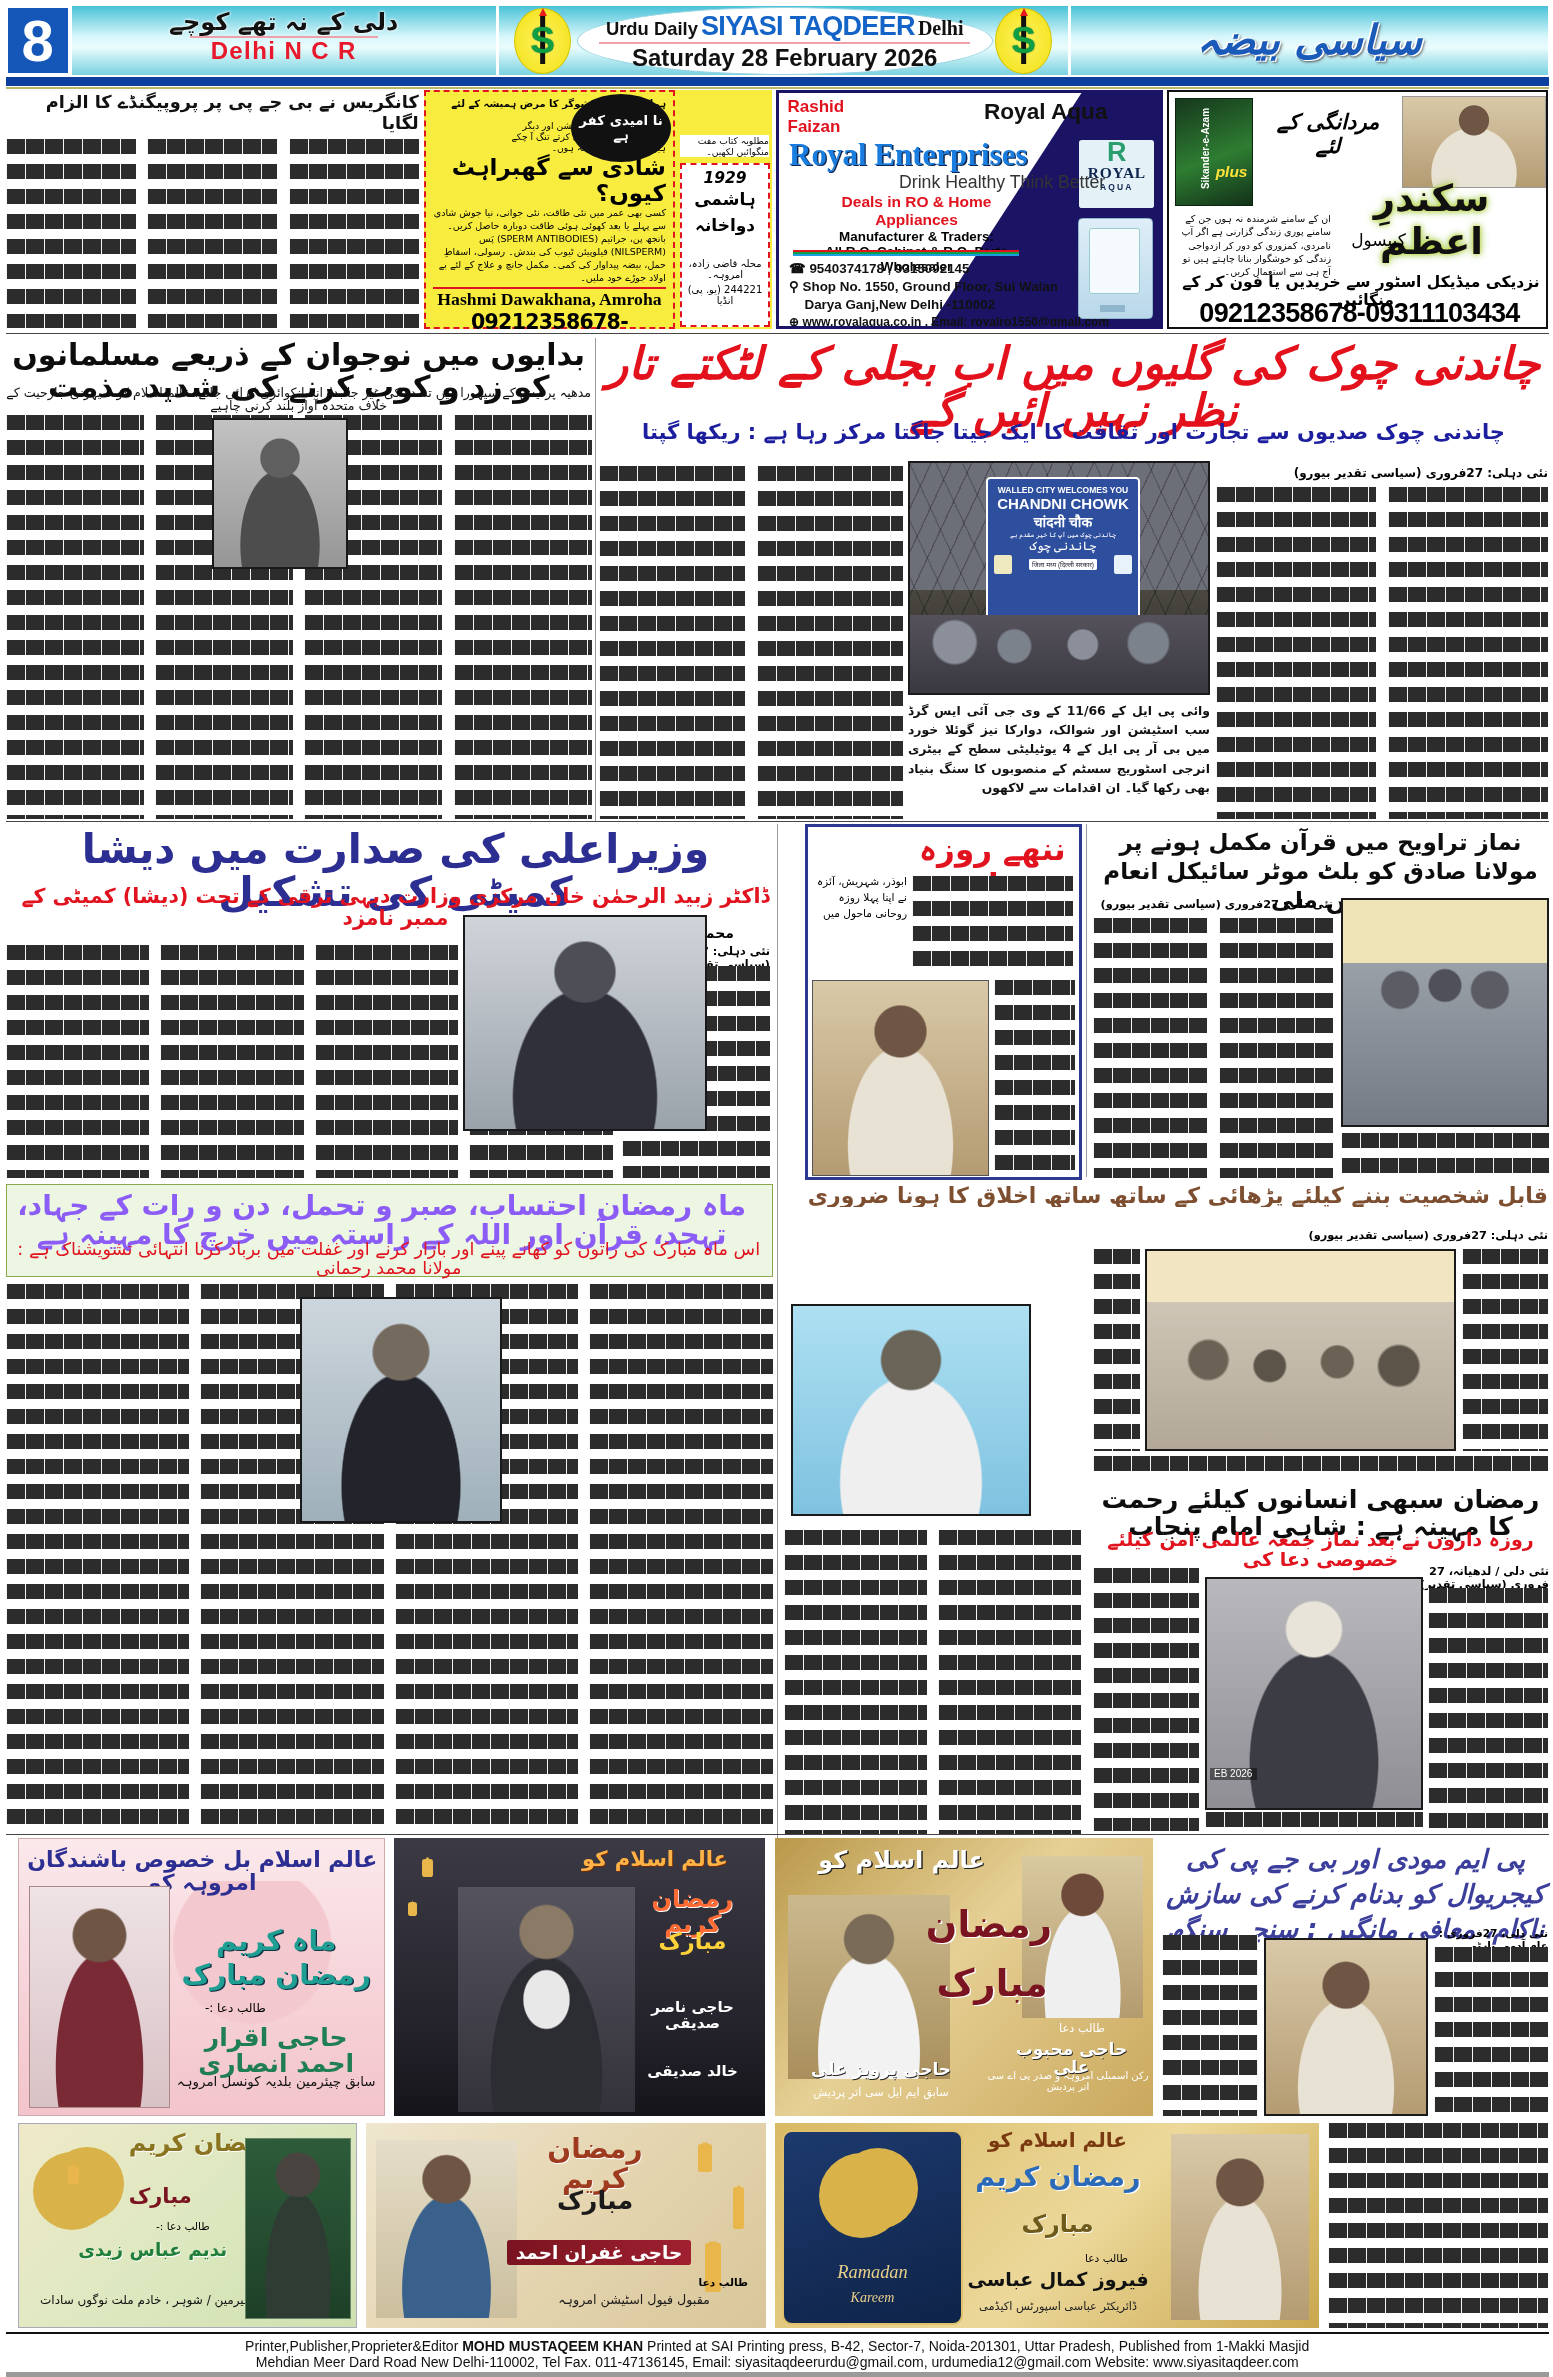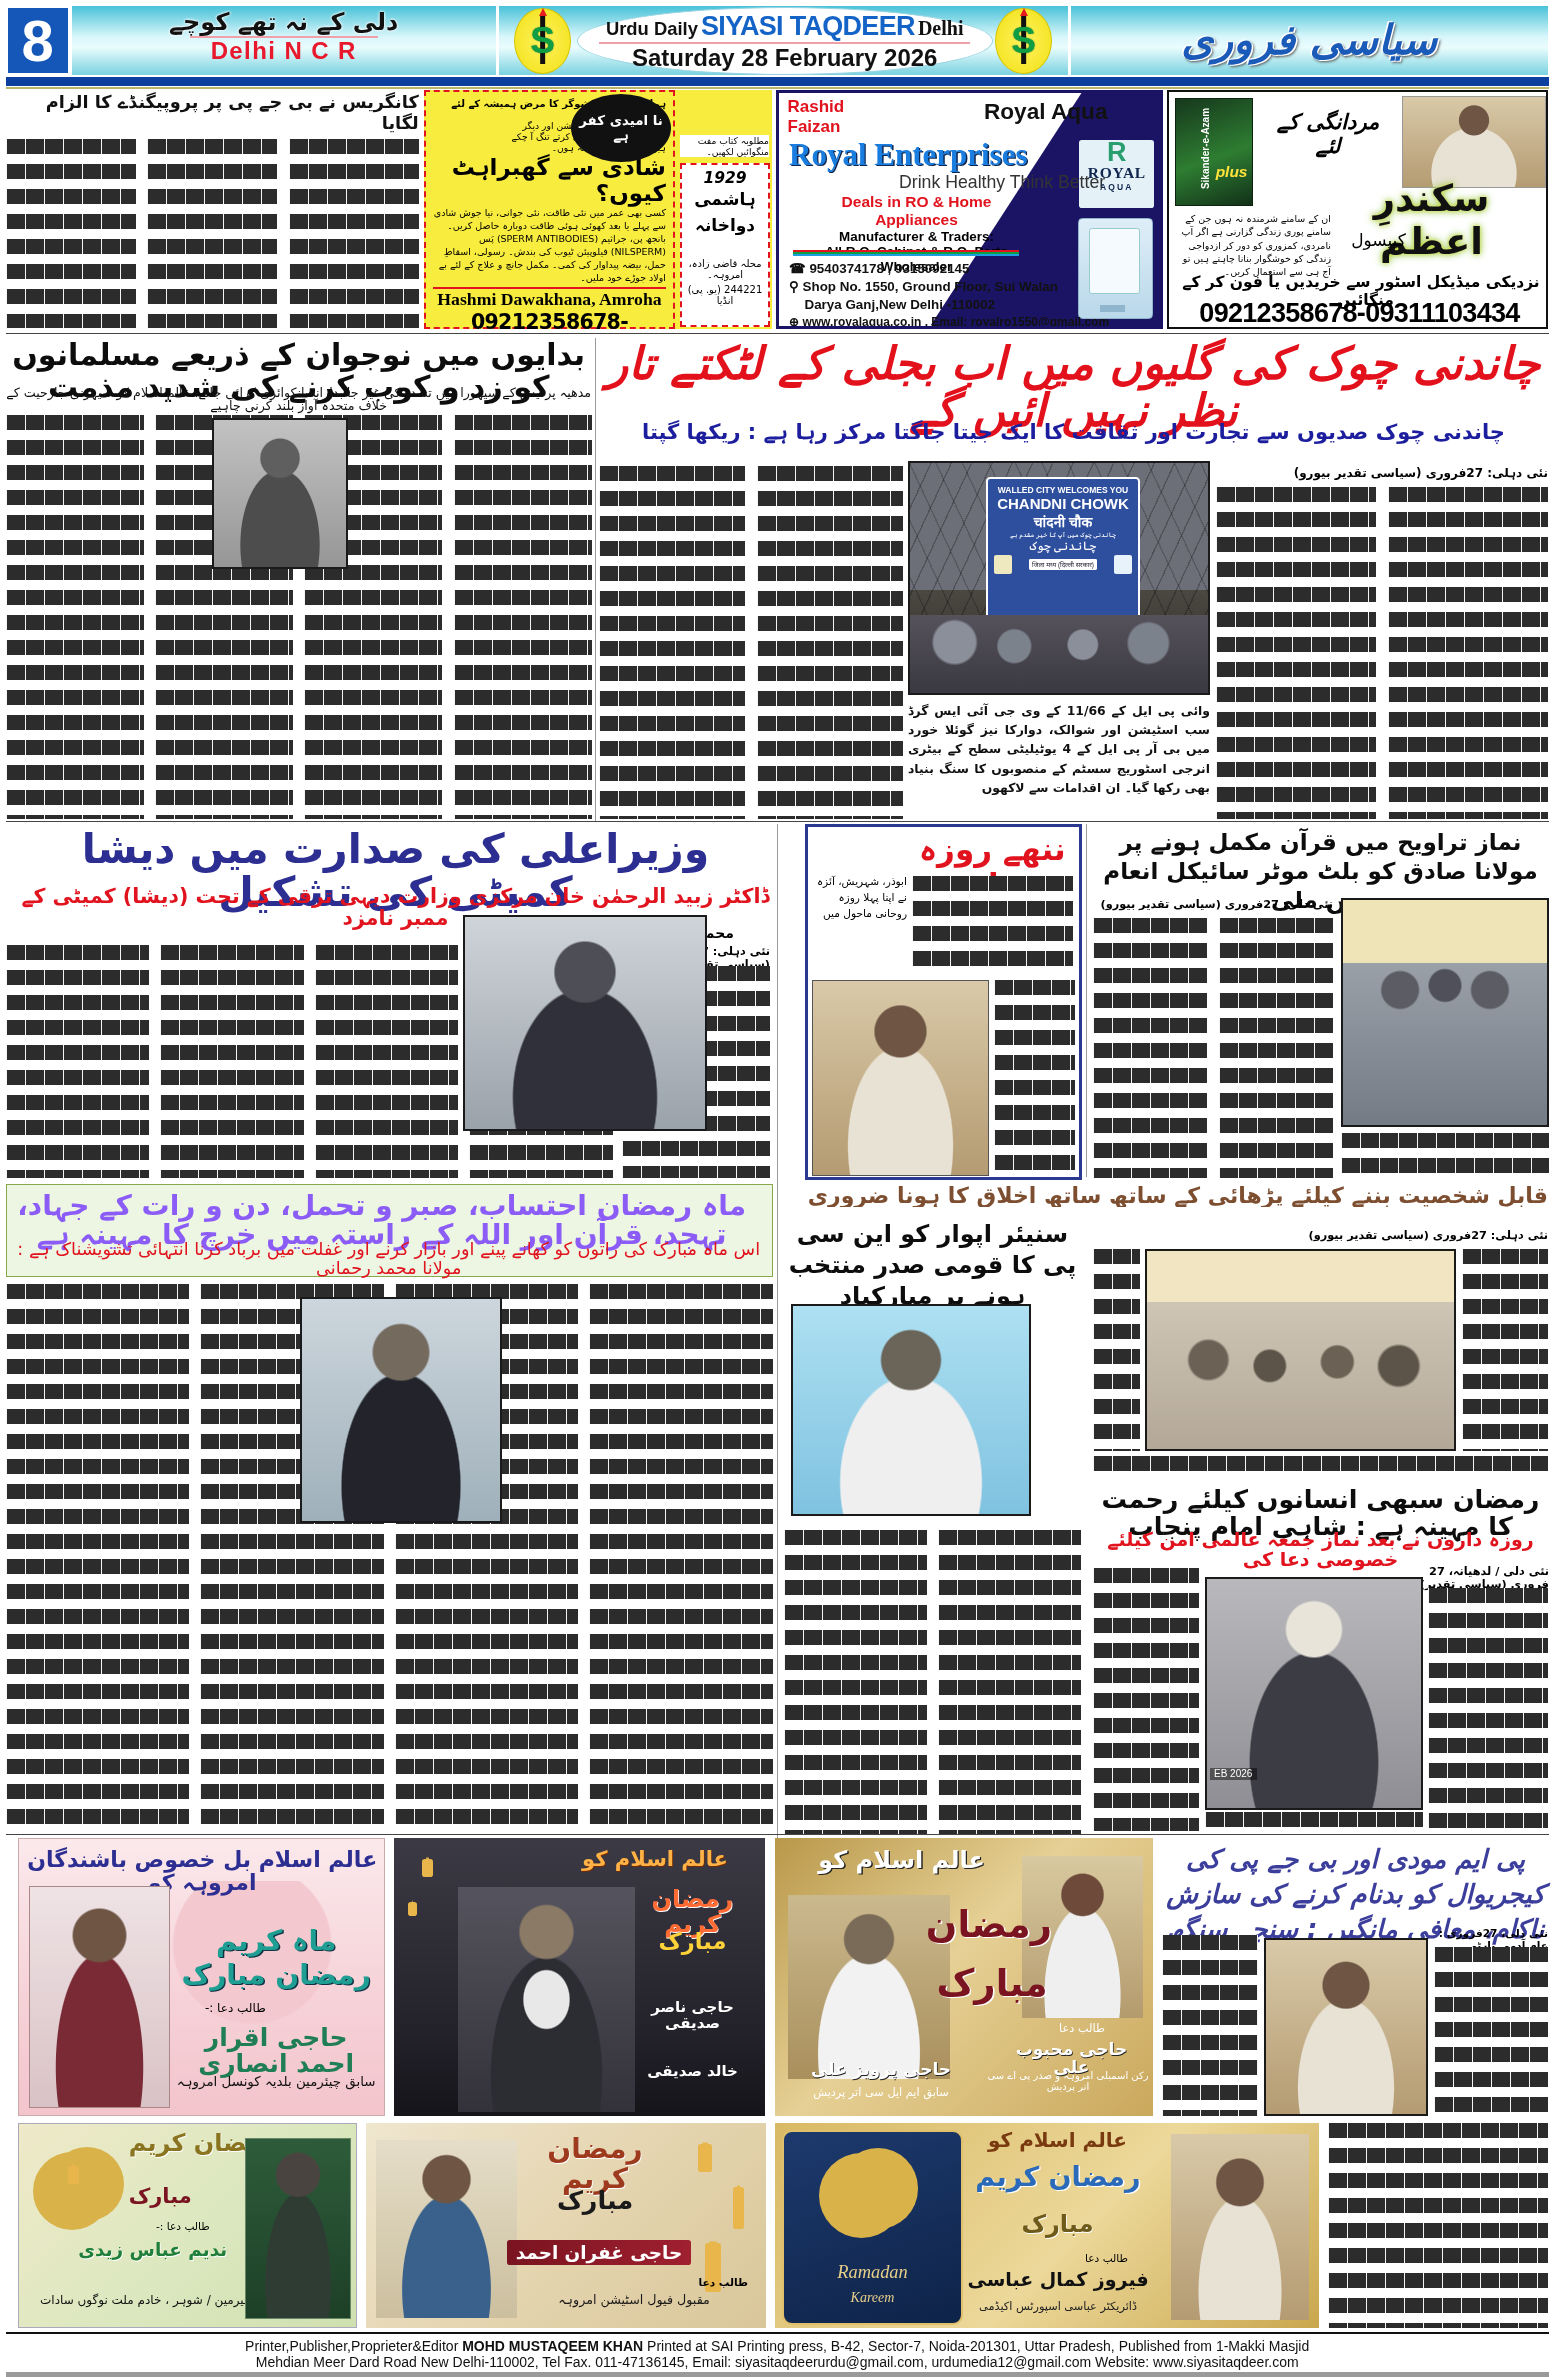--- a/index.html
+++ b/index.html
@@ -90,21 +90,21 @@
       <div class="abs white-oval" style="left:78px;top:1.4px;width:414px;height:66px;border:1.4px solid #9ad4e2;">
         <div style="white-space:nowrap;border-bottom:2.1px solid #f0a0a8;padding:0 7px;">
           <span style="font-weight:bold;font-size:18.4px;color:#111;">Urdu Daily</span>
           <span style="font-weight:bold;font-size:27px;color:#1464c8;letter-spacing:-0.7px;">SIYASI TAQDEER</span>
           <span style="font-weight:bold;font-size:20px;font-family:'Liberation Serif',serif;color:#111;">Delhi</span>
         </div>
         <div style="font-weight:bold;font-size:24px;color:#111;">Saturday 28 February 2026</div>
       </div>
     </div>
     <div class="abs cyan" style="left:1065px;top:0;width:477px;height:69px;display:flex;align-items:center;justify-content:center;">
-      <span class="rtl" style="font-family:'DejaVu Sans',sans-serif;font-size:41px;font-weight:bold;color:#1a5ab8;font-style:italic;text-shadow:1.4px 1.4px 0 #fff,-1.4px -1.4px 0 #fff,2.1px 2.1px 2.8px #555;">سیاسی فروری</span>
+      <span class="rtl" style="font-family:'DejaVu Sans',sans-serif;font-size:41px;font-weight:bold;color:#1a5ab8;font-style:italic;text-shadow:1.4px 1.4px 0 #fff,-1.4px -1.4px 0 #fff,2.1px 2.1px 2.8px #555;">سیاسی بیضہ</span>
     </div>
     <div class="abs navybar" style="left:0;top:71px;width:1543px;height:9.2px;"></div>
     <div class="abs khaki" style="left:0;top:81px;width:1543px;height:2.1px;"></div>
   </div>
 
   <div class="abs" style="left:5.7px;top:92px;width:413px;height:237px;">
     <div class="rtl" style="font-family:'DejaVu Sans',sans-serif;font-weight:bold;font-size:17.7px;color:#111;line-height:1.2;">کانگریس نے بی جے پی پر پروپیگنڈے کا الزام لگایا</div>
     <div class="cols c3" style="left:0;top:47px;width:413px;height:189px;">
       <div class="ut"></div>
       <div class="ut"></div>
@@ -287,21 +287,20 @@
     <div class="ut"></div>
   </div>
   <div class="photo person" style="left:300px;top:1297px;width:202px;height:226px;background:
       radial-gradient(circle at 50% 24%,#756a5e 0 14%,transparent 15%),
       radial-gradient(ellipse at 50% 84%,#23232b 0 42%,transparent 43%),
       linear-gradient(180deg,#cdd6dd,#9fb0ba);"></div>
 
   <div class="hl" style="left:805px;top:1184px;width:743px;font-family:'DejaVu Sans',sans-serif;font-size:22px;color:#7d4e30;white-space:nowrap;overflow:hidden;">قابل شخصیت بننے کیلئے پڑھائی کے ساتھ ساتھ اخلاق کا ہونا ضروری ہے : ڈاکٹر مشتاق انصاری</div>
 
   <div class="abs" style="left:784px;top:1219px;width:297px;height:664px;">
-    <div class="hl" style="left:0;top:0;width:297px;position:absolute;font-family:'DejaVu Sans',sans-serif;font-size:24px;color:#0d0d0d;line-height:1.3;">سنیئر اپوار کو این سی پی کا قومی صدر منتخب ہونے پر مبارکباد</div>
     <div class="photo p-blue person" style="left:7px;top:85px;width:240px;height:212px;position:absolute;"></div>
     <div class="cols c2" style="left:0;top:311px;width:297px;height:304px;">
       <div class="ut"></div>
       <div class="ut"></div>
     </div>
   </div>
 
   <div class="abs" style="left:1093px;top:1229px;width:455px;height:251px;">
     <div class="rtl" style="font-family:'DejaVu Sans',sans-serif;font-size:11.3px;font-weight:bold;">نئی دہلی: 27فروری (سیاسی تقدیر بیورو)</div>
     <div class="photo" style="left:52px;top:20px;width:311px;height:202px;position:absolute;background:

